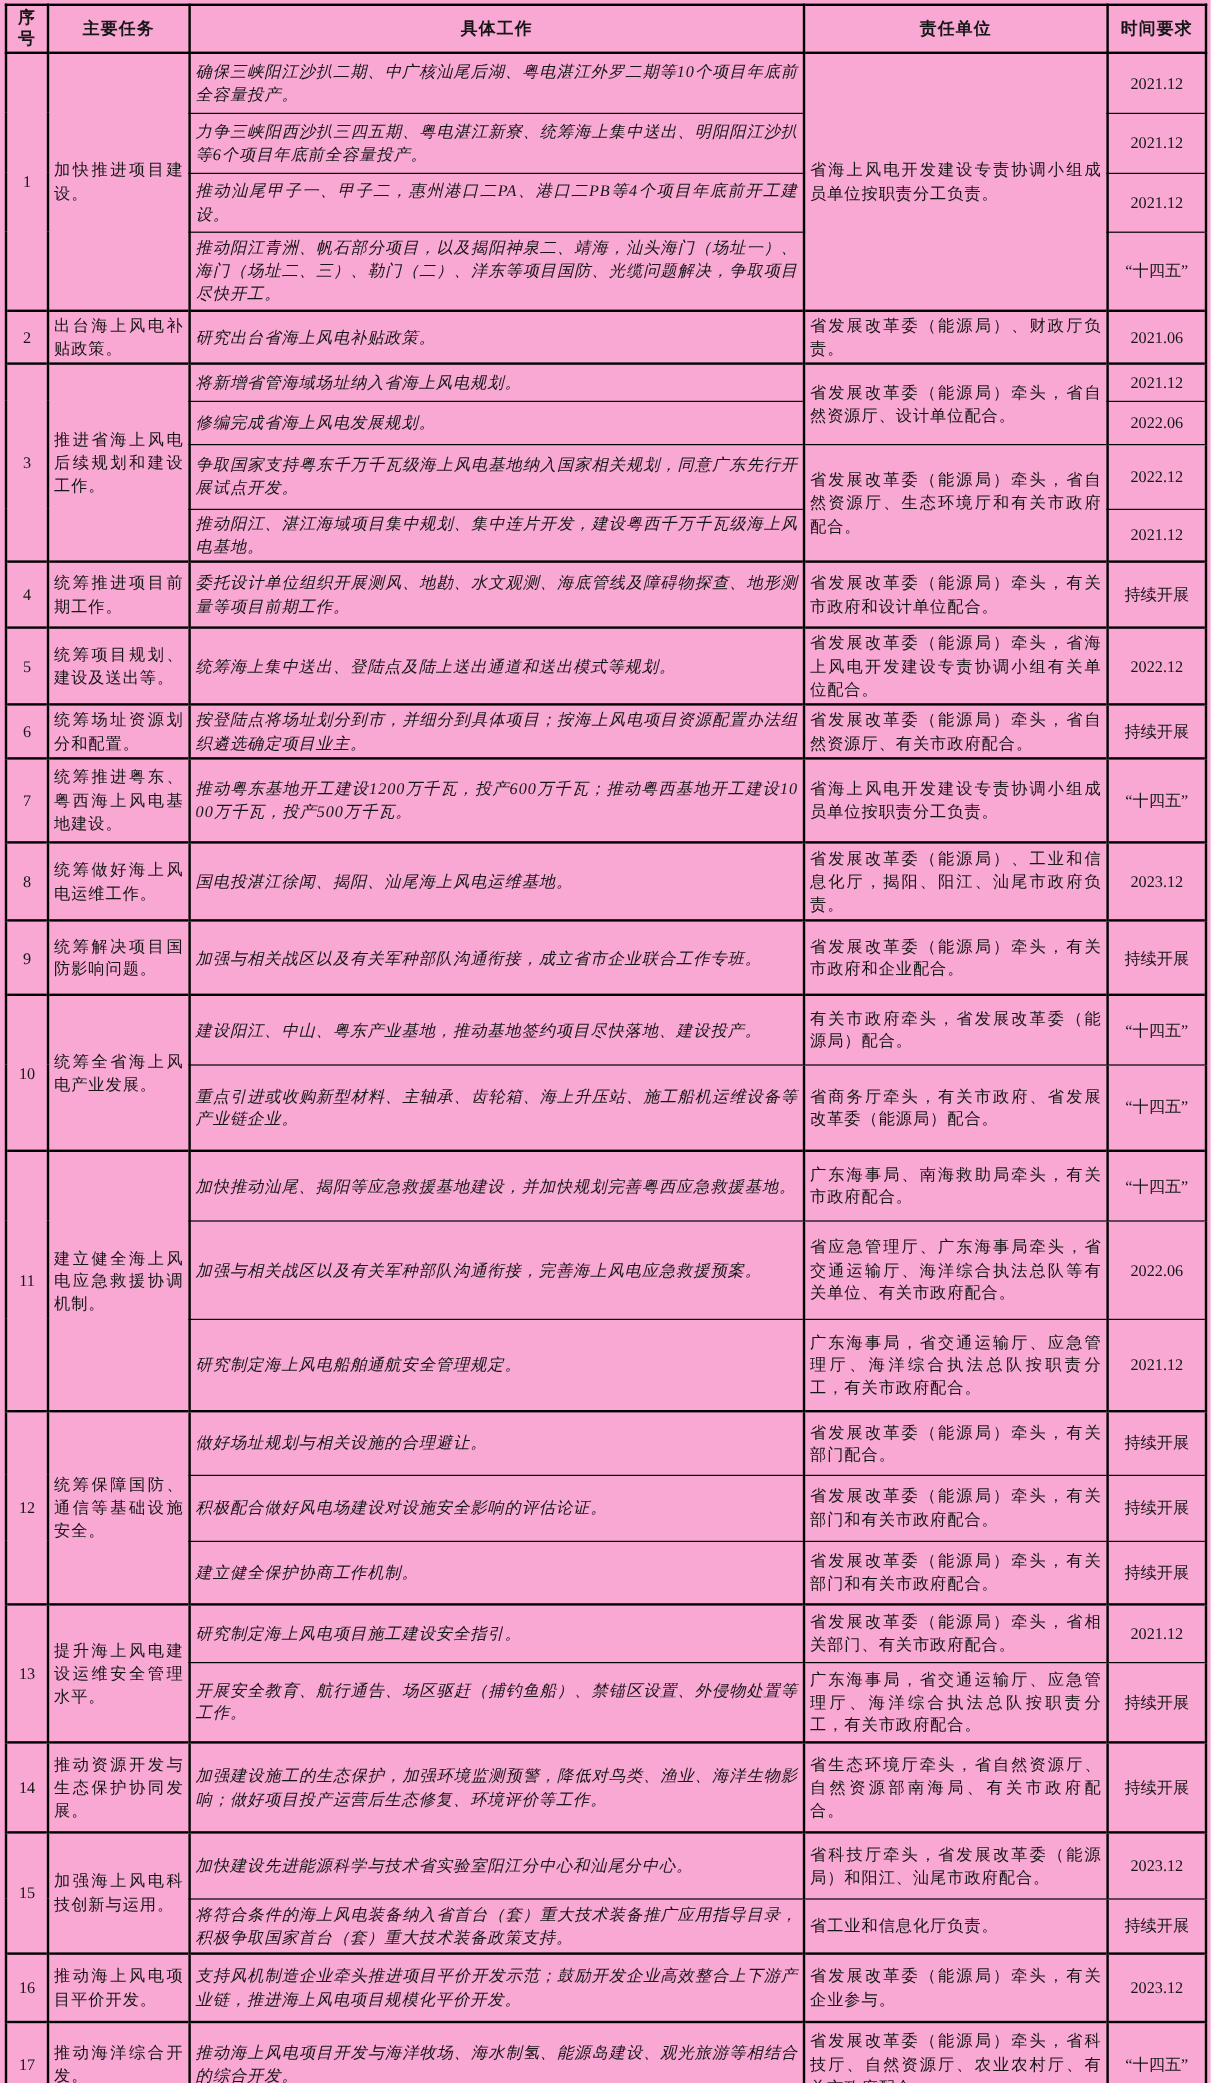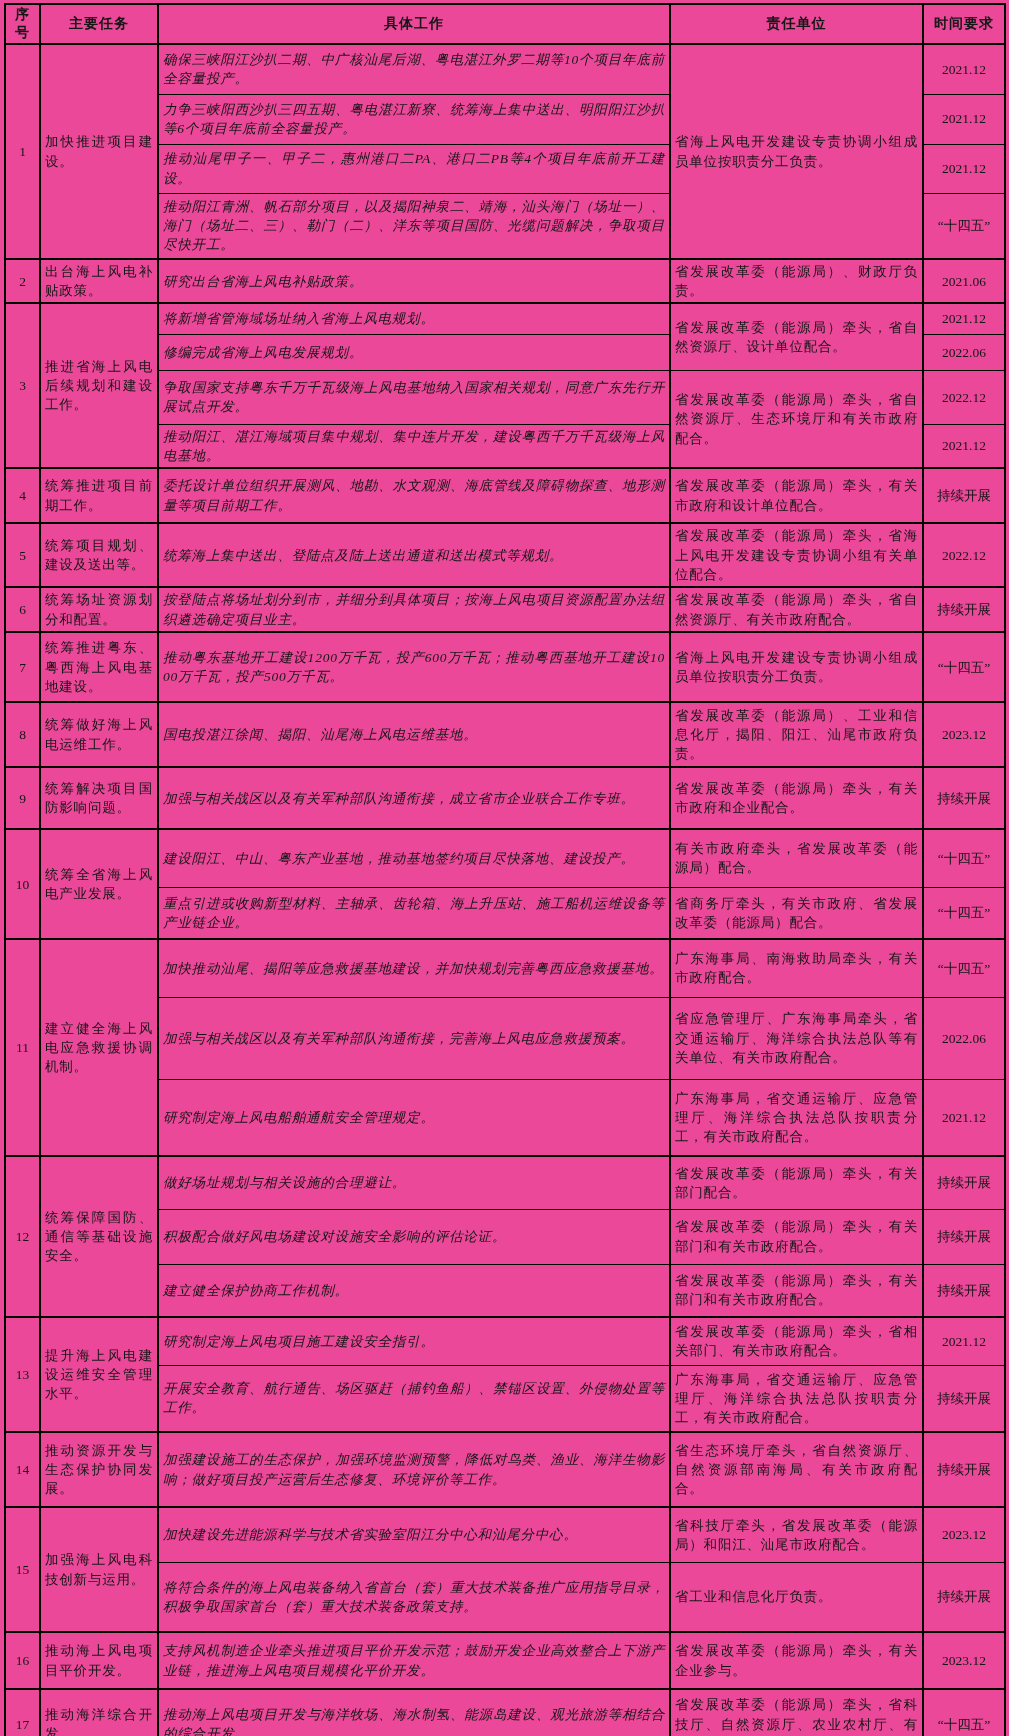--- a/index.html
+++ b/index.html
@@ -7,21 +7,21 @@
     padding: 0;
     background: #ffffff;
     width: 1009px;
     font-family: "Liberation Serif", "DejaVu Serif", serif;
     color: #161616;
   }
   .page {
     position: relative;
     width: 1009px;
     height: 1736px;
-    background: #ec4899;
+    background: #f9a8d4;
     overflow: hidden;
   }
   .doc {
     position: absolute;
     left: 4px;
     top: 3px;
   }
   table.task-table {
     border-collapse: collapse;
     table-layout: fixed;
@@ -167,21 +167,21 @@
             <td class="resp">省发展改革委（能源局）牵头，有关市政府和企业配合。</td>
             <td class="time">持续开展</td>
           </tr>
           <tr class="group-start" style="height: 58px;">
             <td class="num" rowspan="2">10</td>
             <td class="task" rowspan="2">统筹全省海上风电产业发展。</td>
             <td class="work">建设阳江、中山、粤东产业基地，推动基地签约项目尽快落地、建设投产。</td>
             <td class="resp">有关市政府牵头，省发展改革委（能源局）配合。</td>
             <td class="time">“十四五”</td>
           </tr>
-          <tr style="height: 52px;">
+          <tr style="height: 72px;">
             <td class="work">重点引进或收购新型材料、主轴承、齿轮箱、海上升压站、施工船机运维设备等产业链企业。</td>
             <td class="resp">省商务厅牵头，有关市政府、省发展改革委（能源局）配合。</td>
             <td class="time">“十四五”</td>
           </tr>
           <tr class="group-start" style="height: 58px;">
             <td class="num" rowspan="3">11</td>
             <td class="task" rowspan="3">建立健全海上风电应急救援协调机制。</td>
             <td class="work">加快推动汕尾、揭阳等应急救援基地建设，并加快规划完善粤西应急救援基地。</td>
             <td class="resp">广东海事局、南海救助局牵头，有关市政府配合。</td>
             <td class="time">“十四五”</td>
@@ -232,21 +232,21 @@
             <td class="resp">省生态环境厅牵头，省自然资源厅、自然资源部南海局、有关市政府配合。</td>
             <td class="time">持续开展</td>
           </tr>
           <tr class="group-start" style="height: 55px;">
             <td class="num" rowspan="2">15</td>
             <td class="task" rowspan="2">加强海上风电科技创新与运用。</td>
             <td class="work">加快建设先进能源科学与技术省实验室阳江分中心和汕尾分中心。</td>
             <td class="resp">省科技厅牵头，省发展改革委（能源局）和阳江、汕尾市政府配合。</td>
             <td class="time">2023.12</td>
           </tr>
-          <tr style="height: 70px; margin-left: 24px;">
+          <tr style="height: 46px; margin-left: 24px;">
             <td class="work">将符合条件的海上风电装备纳入省首台（套）重大技术装备推广应用指导目录，积极争取国家首台（套）重大技术装备政策支持。</td>
             <td class="resp">省工业和信息化厅负责。</td>
             <td class="time">持续开展</td>
           </tr>
           <tr class="group-start" style="height: 57px;">
             <td class="num">16</td>
             <td class="task">推动海上风电项目平价开发。</td>
             <td class="work">支持风机制造企业牵头推进项目平价开发示范；鼓励开发企业高效整合上下游产业链，推进海上风电项目规模化平价开发。</td>
             <td class="resp">省发展改革委（能源局）牵头，有关企业参与。</td>
             <td class="time">2023.12</td>

